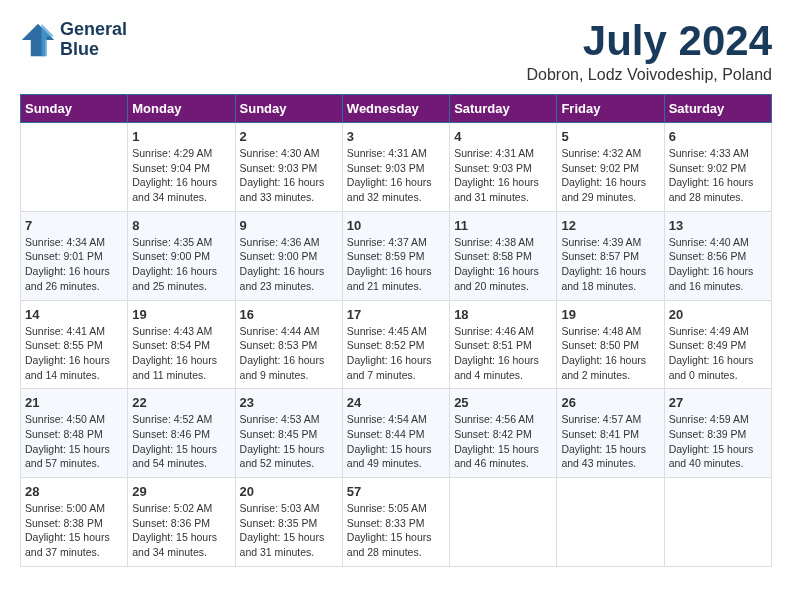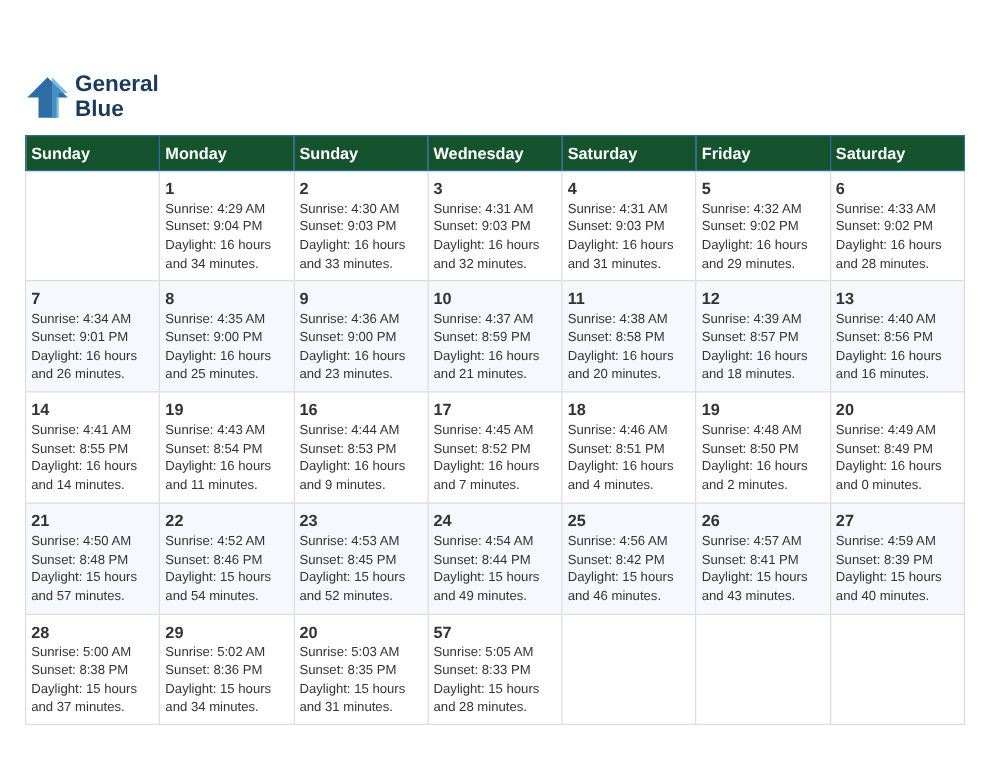--- a/index.html
+++ b/index.html
@@ -13,21 +13,20 @@
     .header-section {
       display: flex;
       justify-content: space-between;
       align-items: flex-start;
       margin-bottom: 10px;
     }
     .logo {
       display: flex;
       align-items: center;
       gap: 4px;
-      margin-top: 38px;
     }
     .logo-text {
       font-size: 18px;
       font-weight: bold;
       color: #1a3a5c;
       line-height: 1.1;
     }
     .logo-icon {
       width: 36px;
       height: 36px;
@@ -45,21 +44,21 @@
       font-size: 16px;
       color: #333;
       margin-top: 4px;
     }
     table {
       width: 100%;
       border-collapse: collapse;
       font-size: 11px;
     }
     thead th {
-      background-color: #14532d;
+      background-color: #701a75;
       color: #fff;
       padding: 6px 4px;
       text-align: left;
       font-size: 13px;
       font-weight: bold;
       border: 1px solid #2e6da4;
     }
     tbody tr {
       border-bottom: 1px solid #ccc;
     }
@@ -100,20 +99,24 @@
   <div class="logo">
     <svg class="logo-icon" viewBox="0 0 40 40">
       <polygon points="20,2 38,20 28,20 28,38 12,38 12,20 2,20" fill="#2e6da4"></polygon>
       <polygon points="24,2 38,16 30,16 30,38 24,38" fill="#4a9fd4" opacity="0.7"></polygon>
     </svg>
     <div class="logo-text">
       <div>General</div>
       <div>Blue</div>
     </div>
   </div>
+  <div class="title-section">
+    <div class="month-title">July 2024</div>
+    <div class="location-title">Dobron, Lodz Voivodeship, Poland</div>
+  </div>
 </div>
 
 <table>
   <thead>
     <tr id="header-row">
     <th>Sunday</th>
         <th>Monday</th>
         <th>Sunday</th>
         <th>Wednesday</th>
         <th>Saturday</th>

